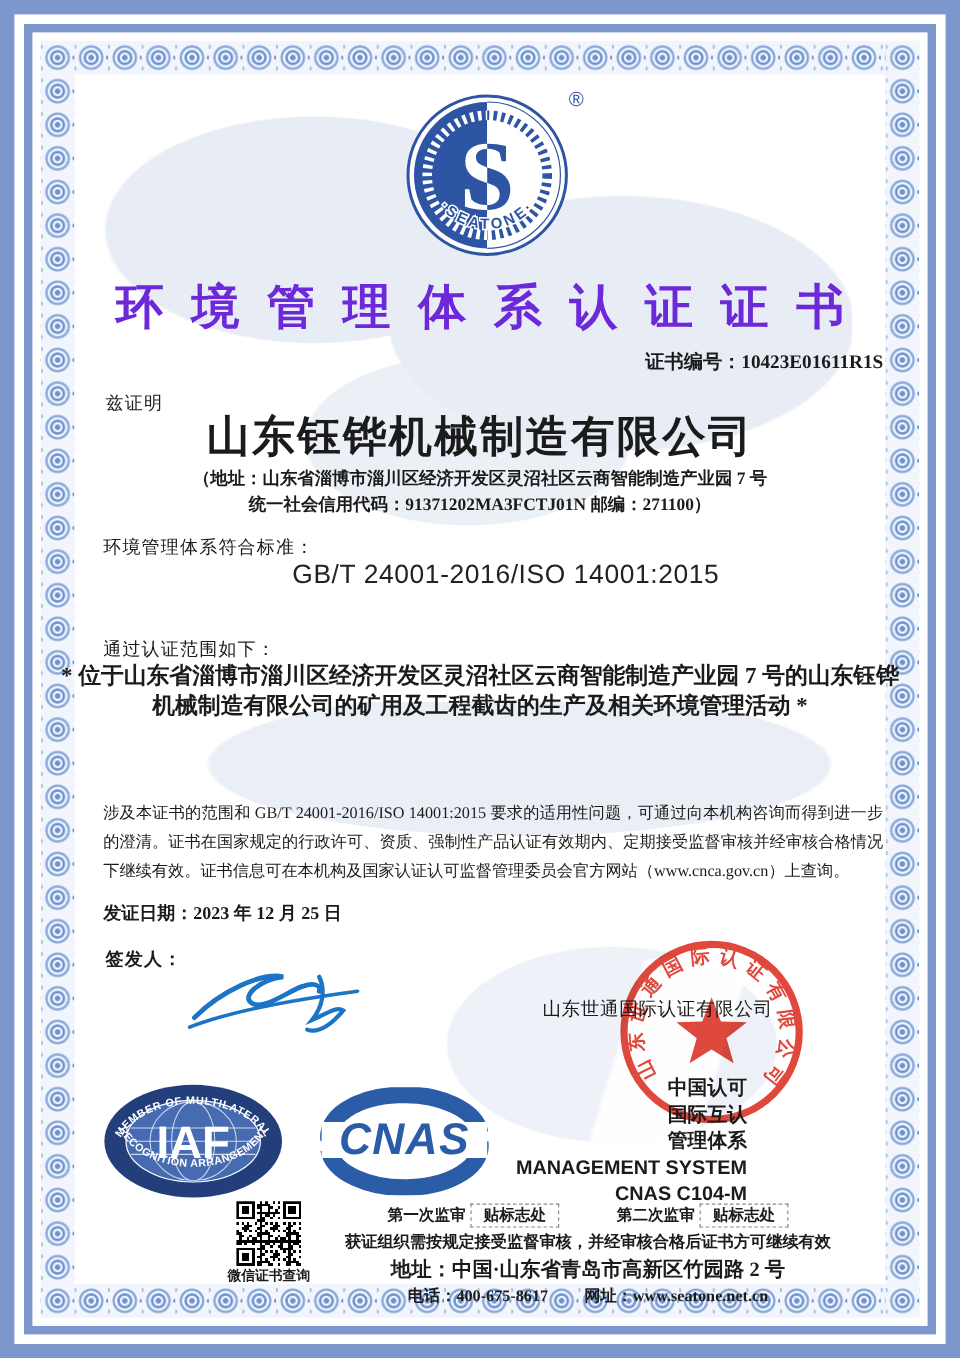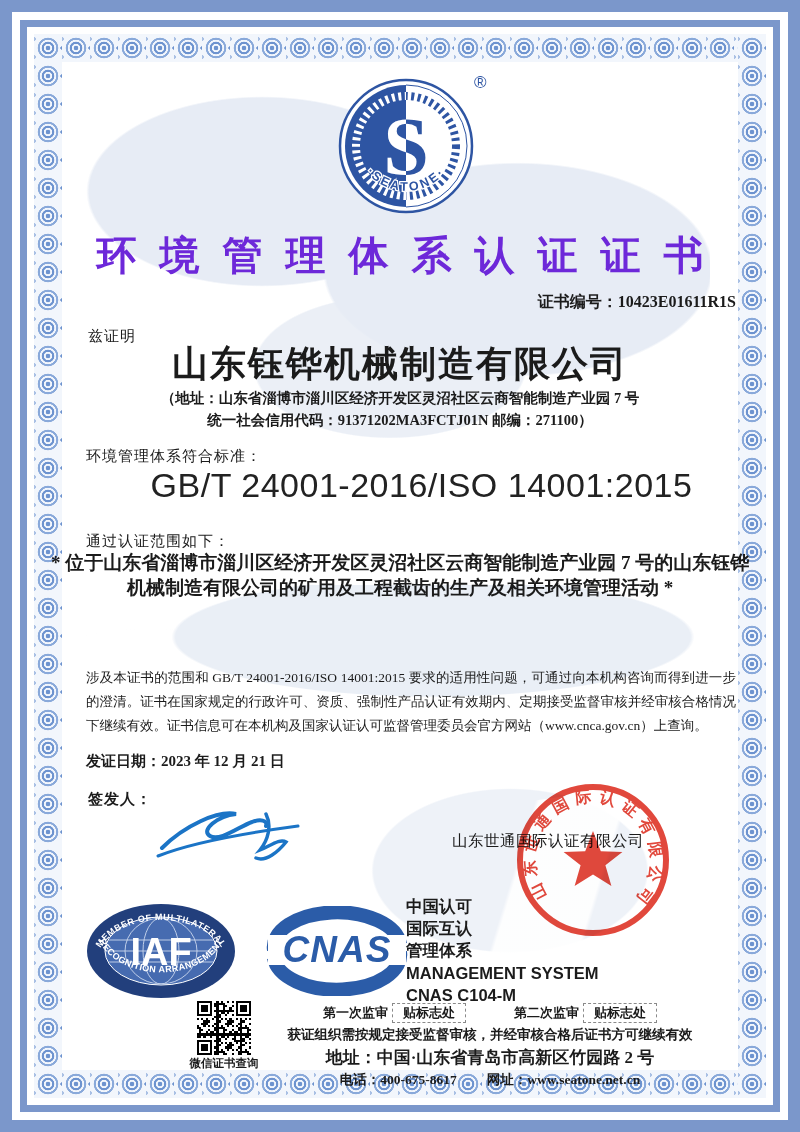--- a/index.html
+++ b/index.html
@@ -39,27 +39,27 @@
   .wm4{left:380px;top:800px;width:330px;height:200px;opacity:.9;background:
        linear-gradient(115deg,transparent 40%,#ffffff 41% 62%,transparent 63%);transform:rotate(-8deg);}
   
   .abs{position:absolute;z-index:3;}
   .ctr{left:0;right:0;text-align:center;}
   .title{top:228px;font-size:40px;font-weight:bold;letter-spacing:23px;padding-left:23px;color:#6d28d9;}
   .certno{top:292px;right:64px;font-size:16px;font-weight:bold;}
   .lbl{font-size:15px;letter-spacing:1px;}
   .company{top:340px;font-size:36px;font-weight:bold;letter-spacing:2px;}
   .addr{font-size:14.5px;font-weight:bold;}
-  .standard{top:466px;font-family:"Liberation Sans","DejaVu Sans",sans-serif;font-size:34px;letter-spacing:.5px;color:#222;padding-left:43px;}
+  .standard{top:466px;font-family:"Liberation Sans","DejaVu Sans",sans-serif;font-size:22px;letter-spacing:.5px;color:#222;padding-left:43px;}
   .scope{font-size:19px;font-weight:bold;}
   .legal{top:666px;left:86px;right:64px;font-size:13.5px;line-height:24px;text-align:justify;}
   .dates{top:752px;left:86px;right:62px;display:flex;justify-content:space-between;font-size:15px;font-weight:bold;}
   .certifier{top:831px;left:452px;font-size:15.5px;letter-spacing:.5px;}
   .stampwrap{left:512px;top:779px;width:162px;height:162px;mix-blend-mode:multiply;opacity:.92;}
-  .acc-text{left:406px;top:896px;line-height:22px;font-size:16.5px;font-weight:bold;}
+  .acc-text{left:430px;top:896px;line-height:22px;font-size:16.5px;font-weight:bold;text-align:right;}
   .acc-text .en{font-family:"Liberation Sans","DejaVu Sans",sans-serif;font-weight:bold;font-size:16.5px;}
   .qrcap{left:186px;top:1056px;width:76px;text-align:center;font-size:11.5px;font-weight:bold;}
   .footer{left:272px;top:1003px;width:436px;font-size:13px;font-weight:bold;}
   .frow{display:flex;align-items:center;justify-content:center;gap:4px;height:20px;}
   .sticker{border:1px dashed #8a8a8a;padding:0 10px;font-weight:bold;}
   .frow2{margin-top:3px;text-align:center;font-size:13.5px;}
   .frow3{margin-top:2px;text-align:center;font-size:17px;}
   .frow4{margin-top:2px;display:flex;justify-content:center;gap:30px;font-size:13.5px;}
   svg{display:block;}
 </style>
@@ -130,21 +130,21 @@
   <div class="abs lbl" style="left:86px;top:447px;">环境管理体系符合标准：</div>
   <div class="abs ctr standard">GB/T 24001-2016/ISO 14001:2015</div>
 
   <div class="abs lbl" style="left:86px;top:532px;">通过认证范围如下：</div>
   <div class="abs ctr scope" style="top:550px;">* 位于山东省淄博市淄川区经济开发区灵沼社区云商智能制造产业园 7 号的山东钰铧</div>
   <div class="abs ctr scope" style="top:575px;">机械制造有限公司的矿用及工程截齿的生产及相关环境管理活动 *</div>
 
   <div class="abs legal">涉及本证书的范围和 GB/T 24001-2016/ISO 14001:2015 要求的适用性问题，可通过向本机构咨询而得到进一步的澄清。证书在国家规定的行政许可、资质、强制性产品认证有效期内、定期接受监督审核并经审核合格情况下继续有效。证书信息可在本机构及国家认证认可监督管理委员会官方网站（www.cnca.gov.cn）上查询。</div>
 
   <div class="abs dates">
-    <span>发证日期：2023 年 12 月 21 日</span>
+    <span>发证日期：2023 年 12 月 25 日</span>
   </div>
 
   <div class="abs lbl" style="left:88px;top:790px;font-weight:bold;">签发人：</div>
   <div class="abs" style="left:148px;top:796px;">
     <svg width="180" height="85" viewBox="0 0 180 85">
       <g fill="none" stroke="#1b74c6" stroke-linecap="round">
         <path d="M14,52 C36,30 70,14 88,18 C70,20 52,34 62,40 C72,46 92,30 104,26 C112,23 120,24 118,30" stroke-width="4"></path>
         <path d="M118,18 C124,30 120,44 112,54 C122,50 132,42 138,46 C130,56 118,66 108,62" stroke-width="3.5"></path>
         <path d="M10,60 C50,44 120,34 150,30" stroke-width="3"></path>
       </g>

